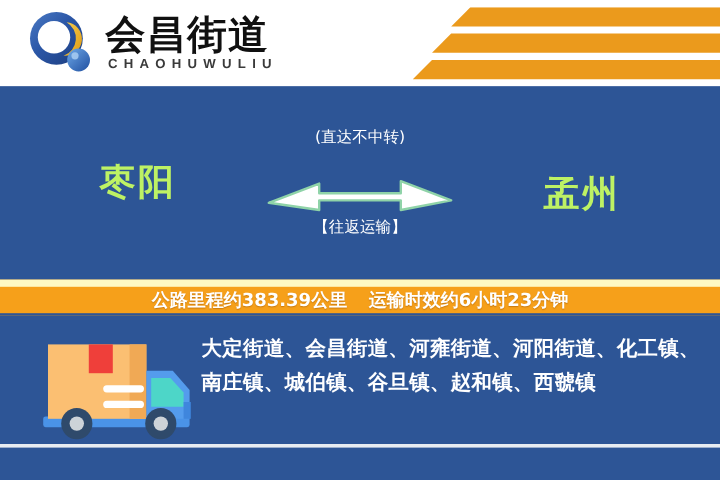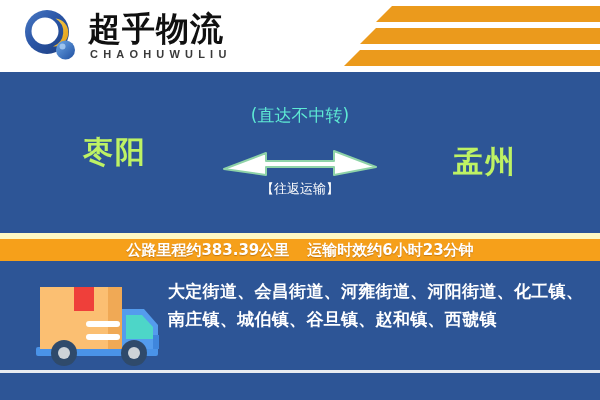--- a/index.html
+++ b/index.html
@@ -56,21 +56,21 @@
   }
   .city.left { text-align:center; }
   .city.right { text-align:center;margin-top:20px; }
 
   .mid {
     width:170px; position:relative; height:110px;
     display:flex; flex-direction:column; align-items:center; justify-content:center;
   }
   .mid-top {
     font-family:"DejaVu Sans","Liberation Sans",sans-serif;
-    font-size:17px; color:#5eead4; white-space:nowrap;
+    font-size:13px; color:#ffffff; white-space:nowrap;
     line-height:16px; margin-bottom:20px;
   }
   .mid-arrow { width:156px; height:34px; }
   .mid-bot {
     font-family:Liberation Sans, sans-serif;
     font-size:13px; color:#ffffff; white-space:nowrap;
     line-height:16px; margin-top:4px;
   }
 
   
@@ -135,21 +135,21 @@
             </linearGradient>
           </defs>
           <circle cx="25" cy="24" r="22" fill="url(#lg1)"></circle>
           <circle cx="23" cy="23" r="13.5" fill="#ffffff"></circle>
           <path d="M33.5 10.5 A15.5 15.5 0 0 1 31 38.5 A12 12 0 0 0 33.5 10.5 Z" fill="url(#lg3)"></path>
           <circle cx="43.5" cy="42" r="9.5" fill="url(#lg2)"></circle>
           <circle cx="40.5" cy="38.5" r="3" fill="#a9ccf2" opacity="0.85"></circle>
         </svg>
       </div>
       <div class="logo-text">
-        <div class="brand-cn">超乎物流</div>
+        <div class="brand-cn">会昌街道</div>
         <div class="brand-en">CHAOHUWULIU</div>
       </div>
     </div>
 
     <div class="stripes">
       <svg width="270" height="62" viewBox="0 0 270 62">
         <polygon points="62,0 270,0 270,16 46,16" fill="#eb9a1c"></polygon>
         <polygon points="46,22 270,22 270,38 30,38" fill="#eb9a1c"></polygon>
         <polygon points="30,44 270,44 270,60 14,60" fill="#eb9a1c"></polygon>
       </svg>

